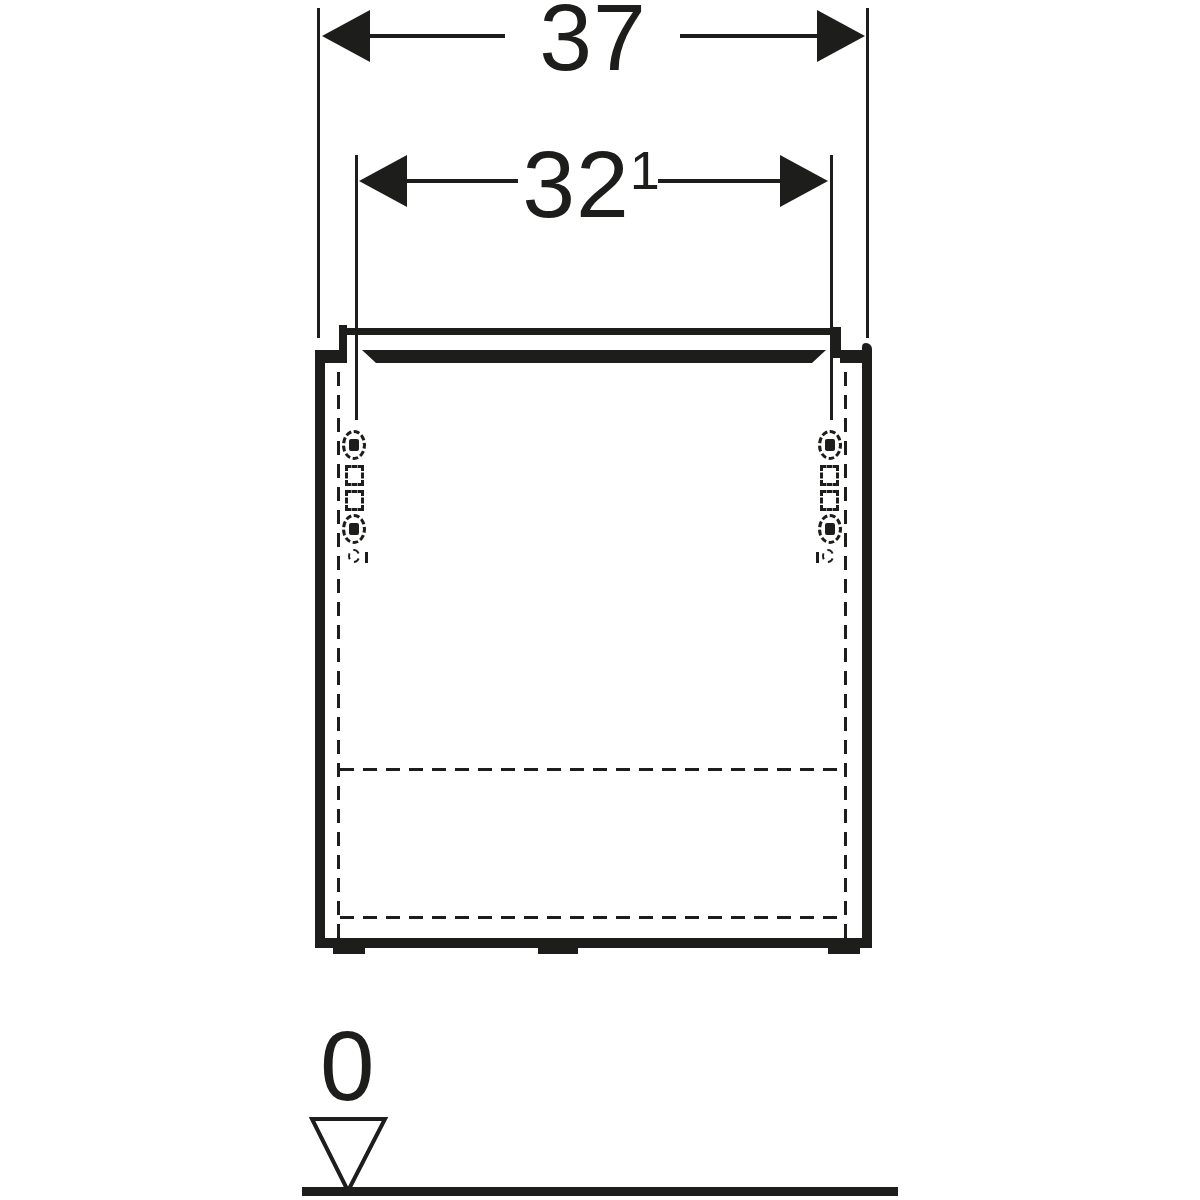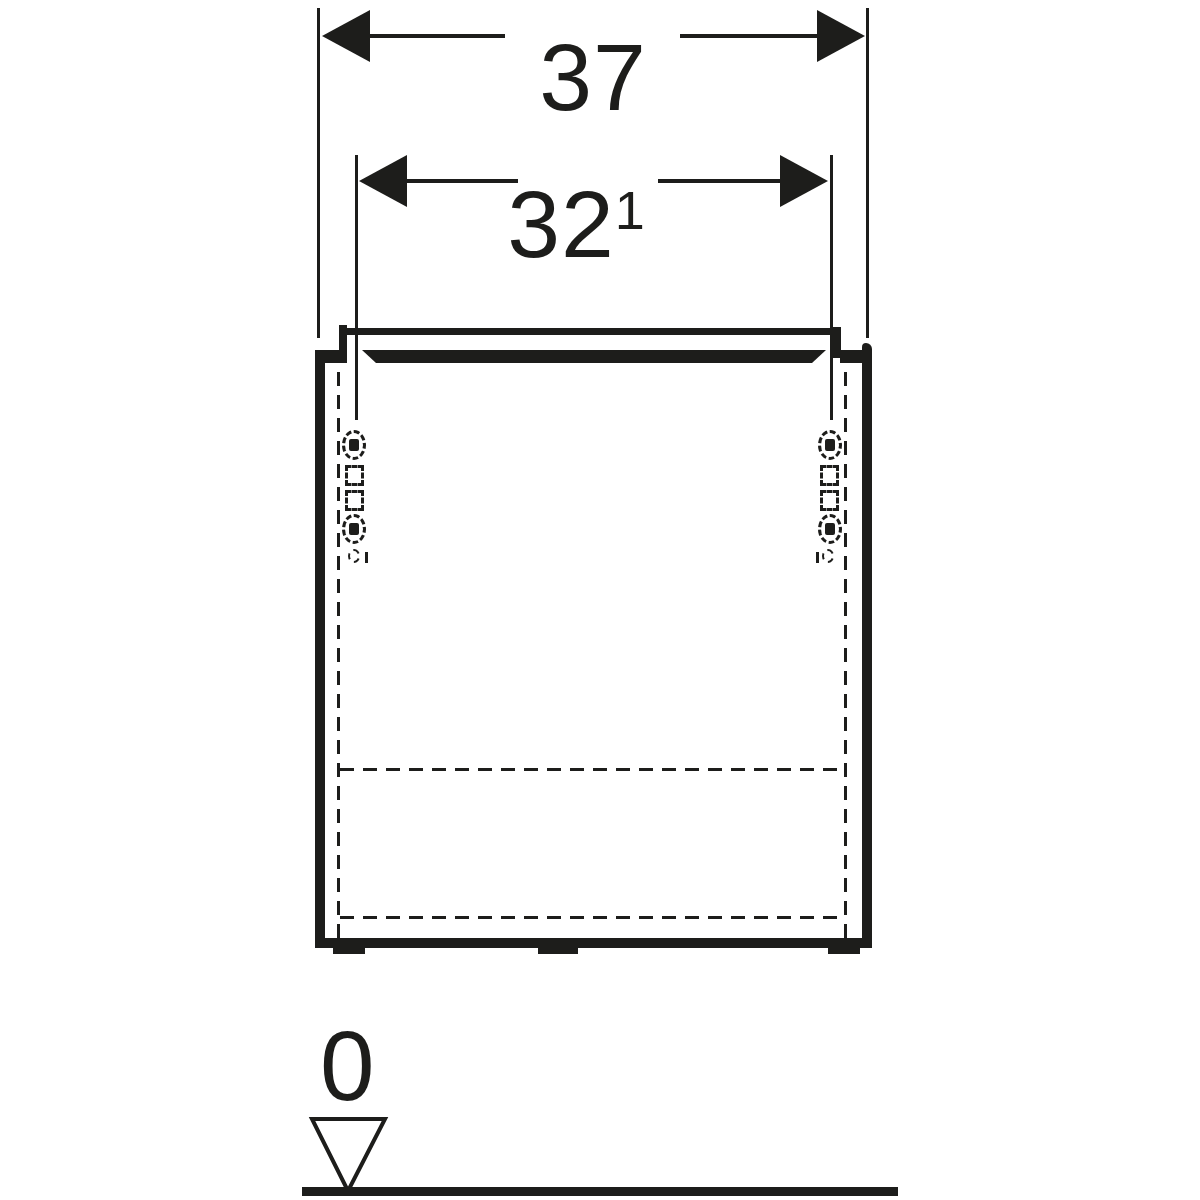--- a/index.html
+++ b/index.html
@@ -24,21 +24,21 @@
   }
   
   .arr { position:absolute; width:0; height:0;
          border-top:26px solid transparent; border-bottom:26px solid transparent; }
   .arr.left  { border-right:48px solid var(--line); }
   .arr.right { border-left:48px solid var(--line); }
   
   .dim-text {
     position:absolute; display:flex; justify-content:center; align-items:flex-start;
     font-size:95px; line-height:75px; font-weight:400; color:var(--line);
-    letter-spacing:1px; white-space:nowrap;margin-top:40px;
+    letter-spacing:1px; white-space:nowrap;
   }
   .dim-text .sup { font-size:54px; line-height:54px; margin-top:-4px; letter-spacing:0; }
   
   .slab-front {
     position:absolute; background:var(--line);
     clip-path:polygon(0 0, 100% 0, calc(100% - 14px) 100%, 14px 100%);
   }
   .rwall { border-radius:6px 9px 0 0; }
   
   .h-circ { position:absolute; border:3px dashed var(--line); border-radius:50%;
@@ -66,21 +66,21 @@
   <div class="dim-text" style="left:505px; top:0px; width:176px;">
     <span>37</span>
   </div>
 
   <div class="vline" style="left:355px; top:155px; height:265px;"></div>
   <div class="vline" style="left:830px; top:155px; height:265px;"></div>
   <div class="arr left" style="left:359px; top:155px;"></div>
   <div class="arr right" style="left:780px; top:155px;"></div>
   <div class="hline" style="left:407px; top:179px; width:111px;"></div>
   <div class="hline" style="left:658px; top:179px; width:122px;"></div>
-  <div class="dim-text" style="left:488px; top:147px; width:176px;">
+  <div class="dim-text" style="left:503px; top:147px; width:176px;">
     <span>32</span>
       <span class="sup">1</span>
   </div>
 
   <div class="bar" style="left:339px; top:328px; width:502px; height:7px;"></div>
   <div class="bar" style="left:339px; top:325px; width:8px;  height:38px;"></div>
   <div class="bar" style="left:833px; top:327px; width:8px;  height:31px;"></div>
   <div class="slab-front" style="left:362px; top:350px; width:464px; height:13px;"></div>
 
   <div class="bar" style="left:315px; top:350px; width:32px; height:13px;"></div>

